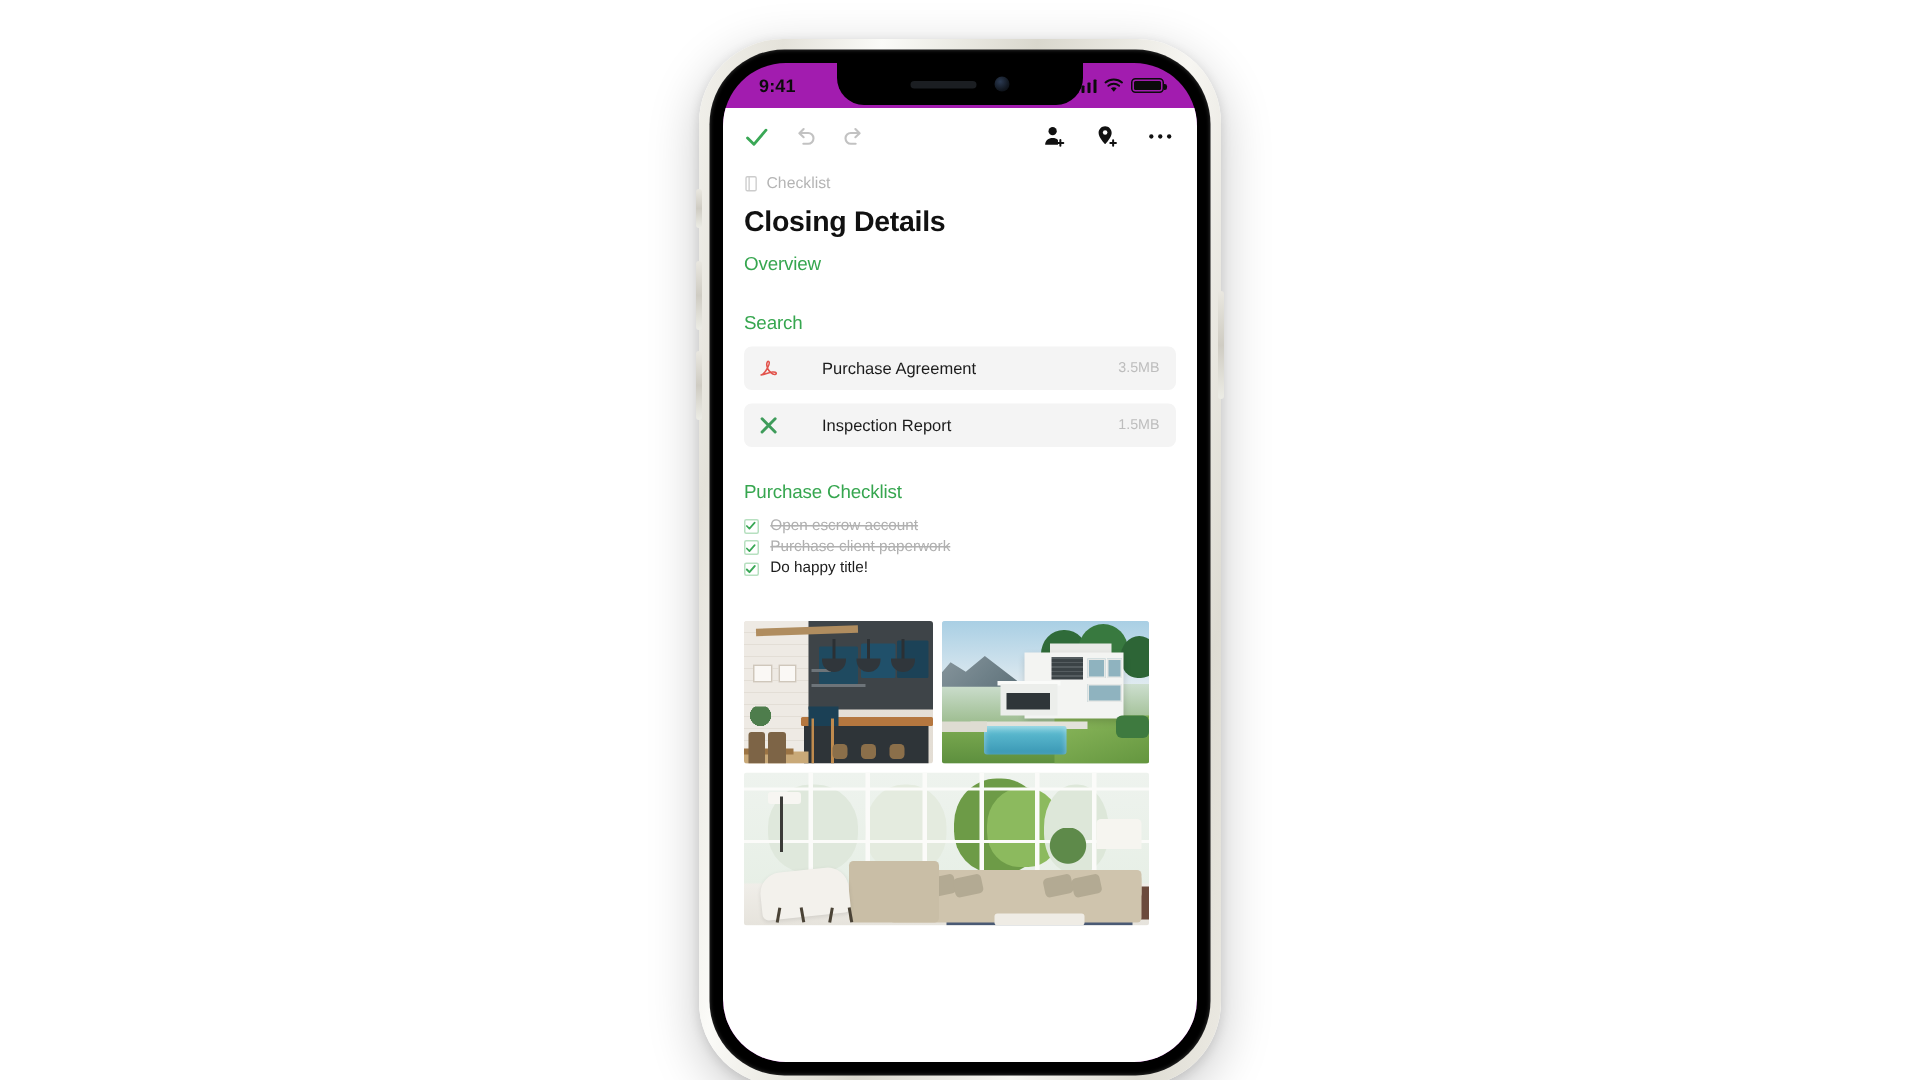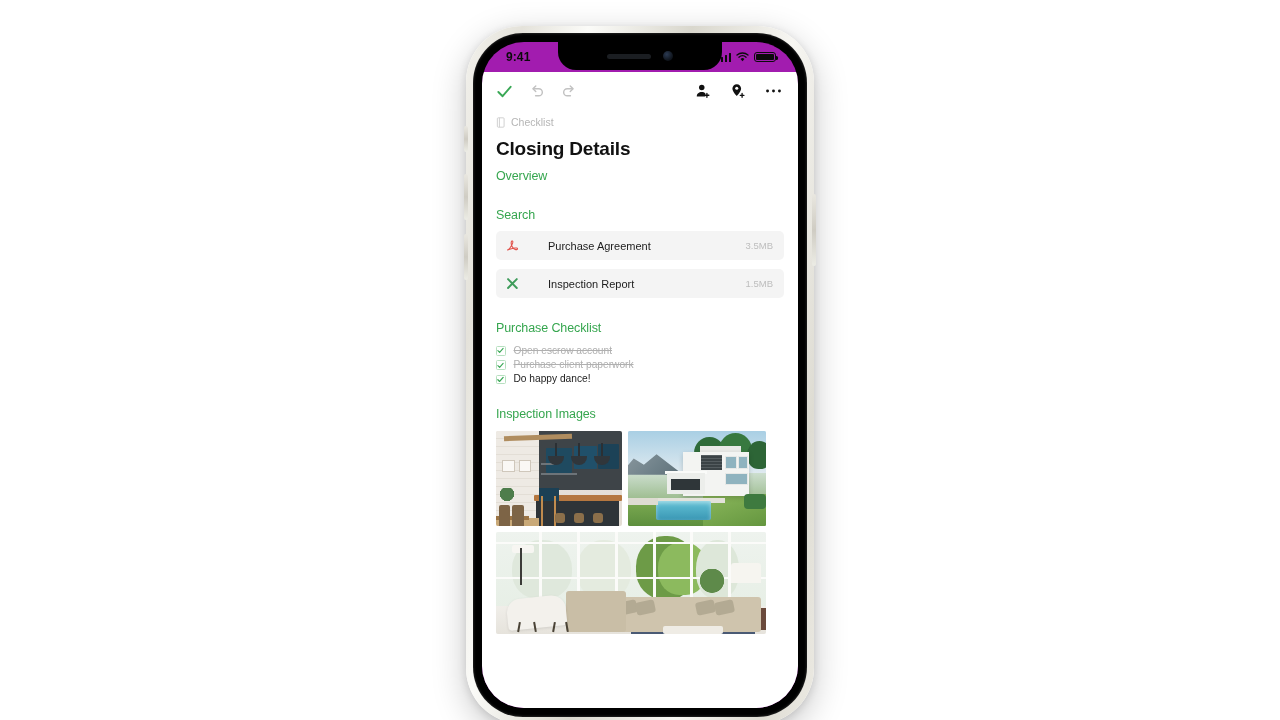--- a/index.html
+++ b/index.html
@@ -410,26 +410,25 @@
                 </svg>
             </span>
             <span class="ctext done">Purchase client paperwork</span>
           </div>
           <div class="check-row">
             <span class="cbox">
               <svg width="7" height="7" viewBox="0 0 8 8">
                   <path d="M1 4.2 3 6.2 7 1.6" stroke="#3aa856" stroke-width="1.5" fill="none" stroke-linecap="round" stroke-linejoin="round"></path>
                 </svg>
             </span>
-            <span class="ctext">Do happy dance!</span>
+            <span class="ctext">Do happy title!</span>
           </div>
 
           <div class="sec-gap"></div>
 
-          <div class="h-green">Inspection Images</div>
           <div style="height:7px"></div>
 
           <div class="img-grid">
             <div class="img-card card-a">
               <div class="kitchen">
                 <div class="k-wall"></div>
                   <div class="k-back"></div>
                 <div class="k-beam"></div>
                 <div class="k-upper1"></div>
                   <div class="k-upper2"></div>

